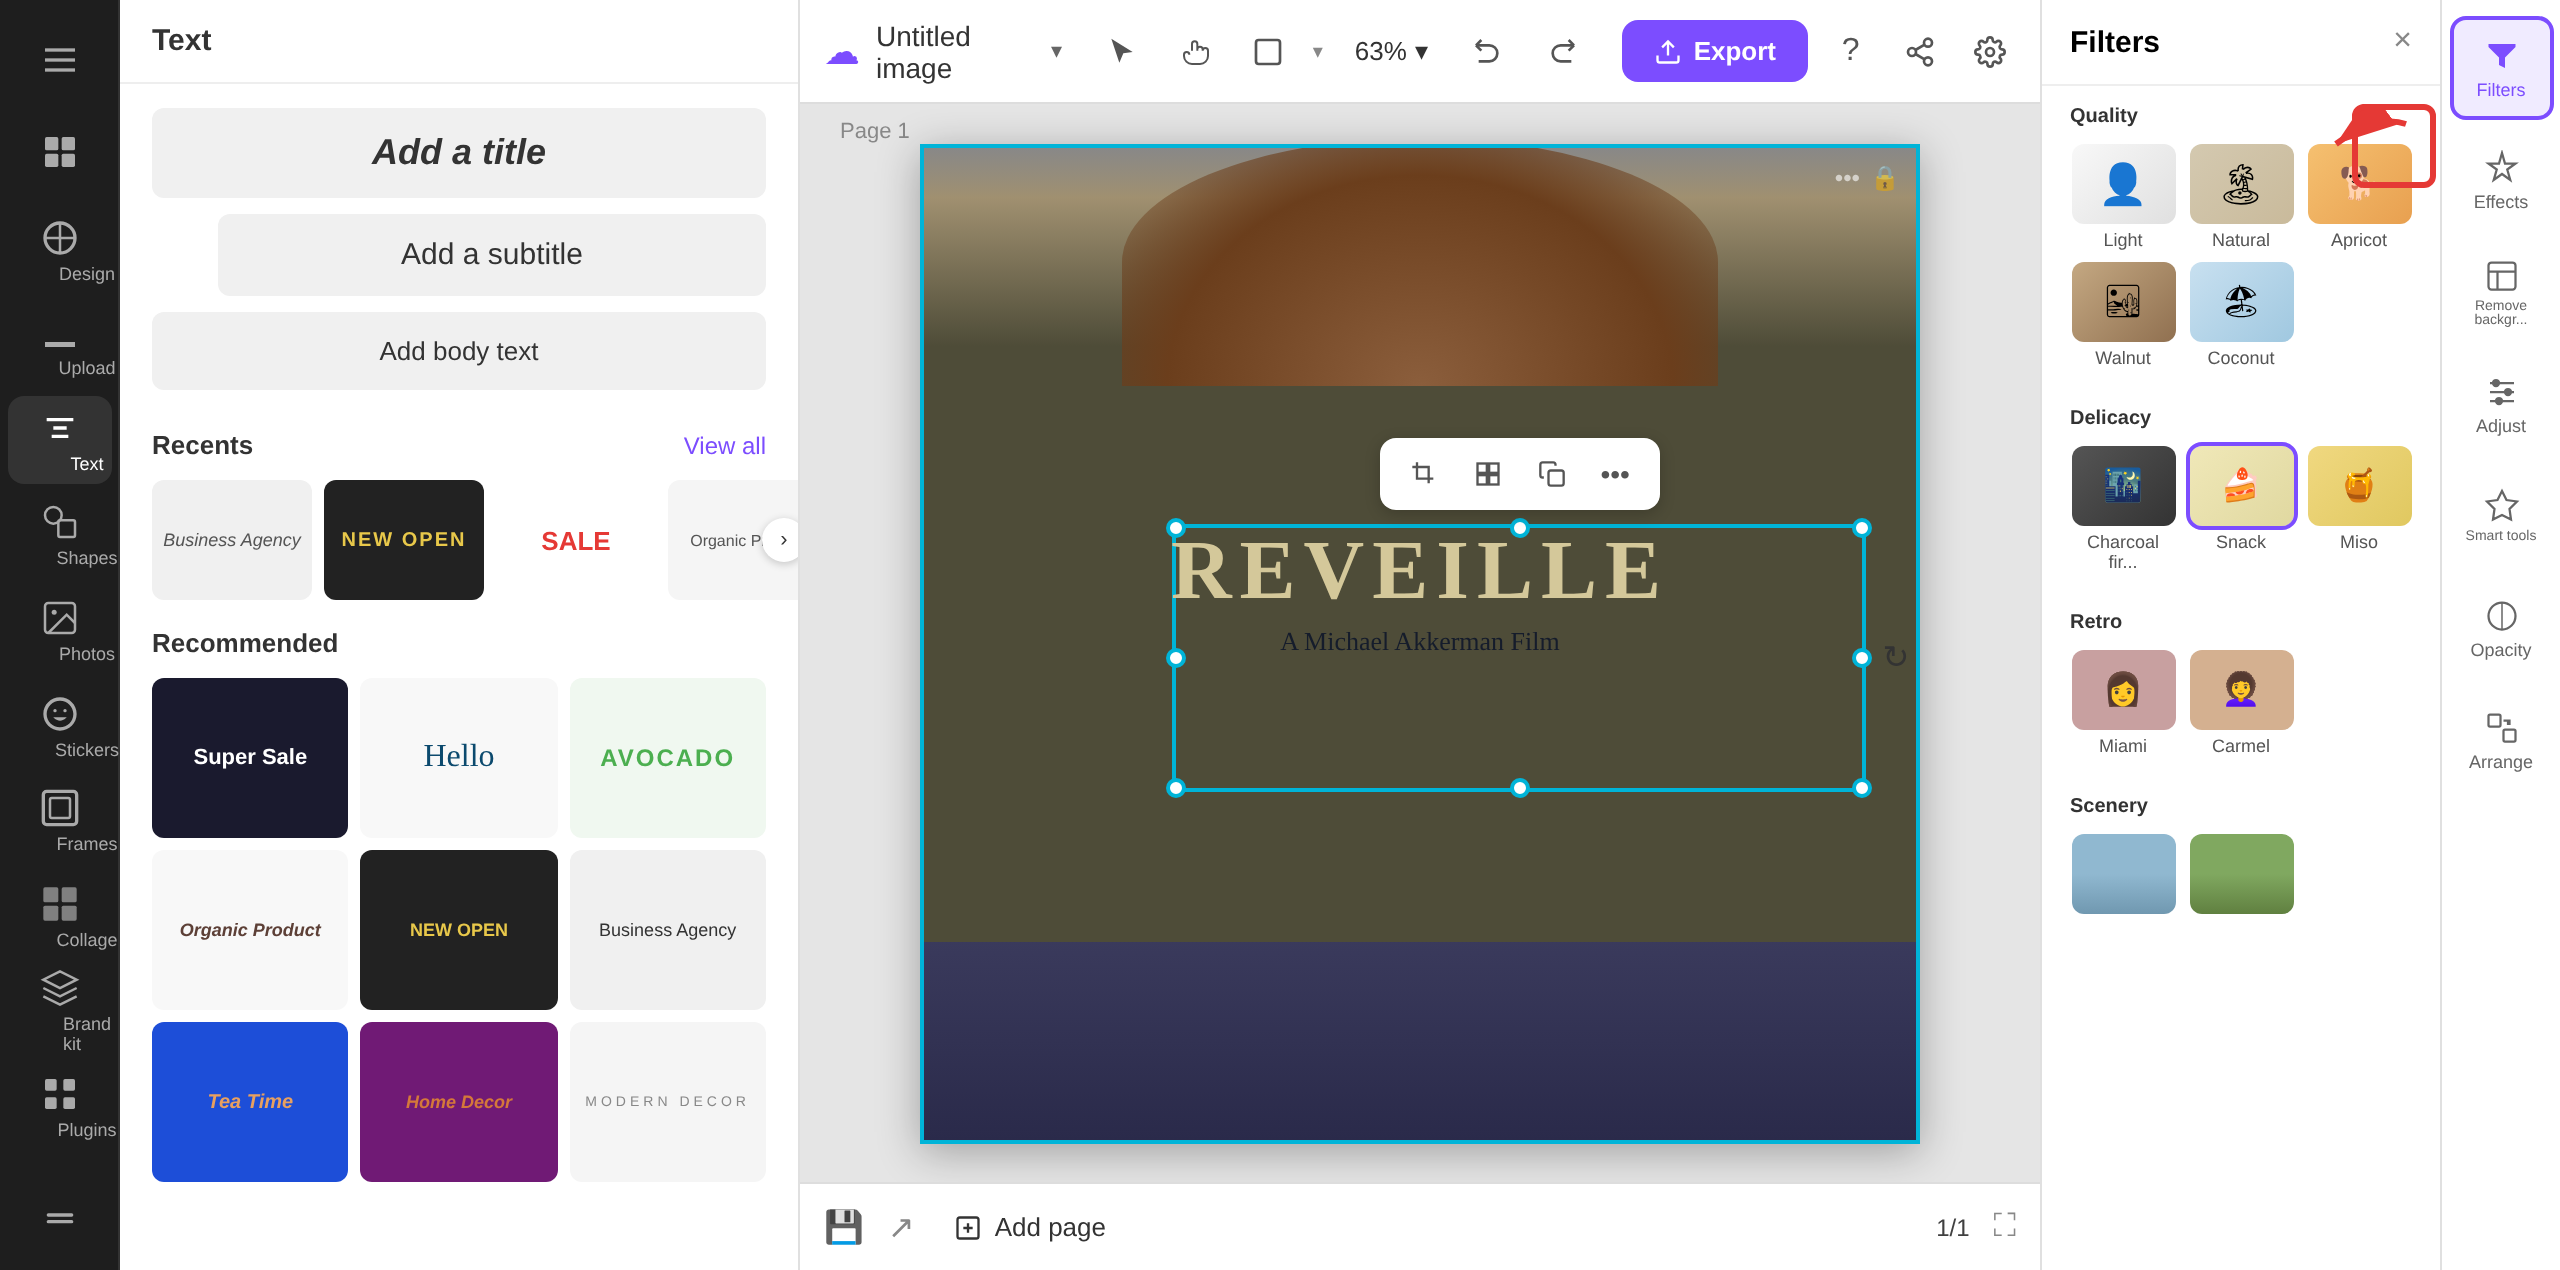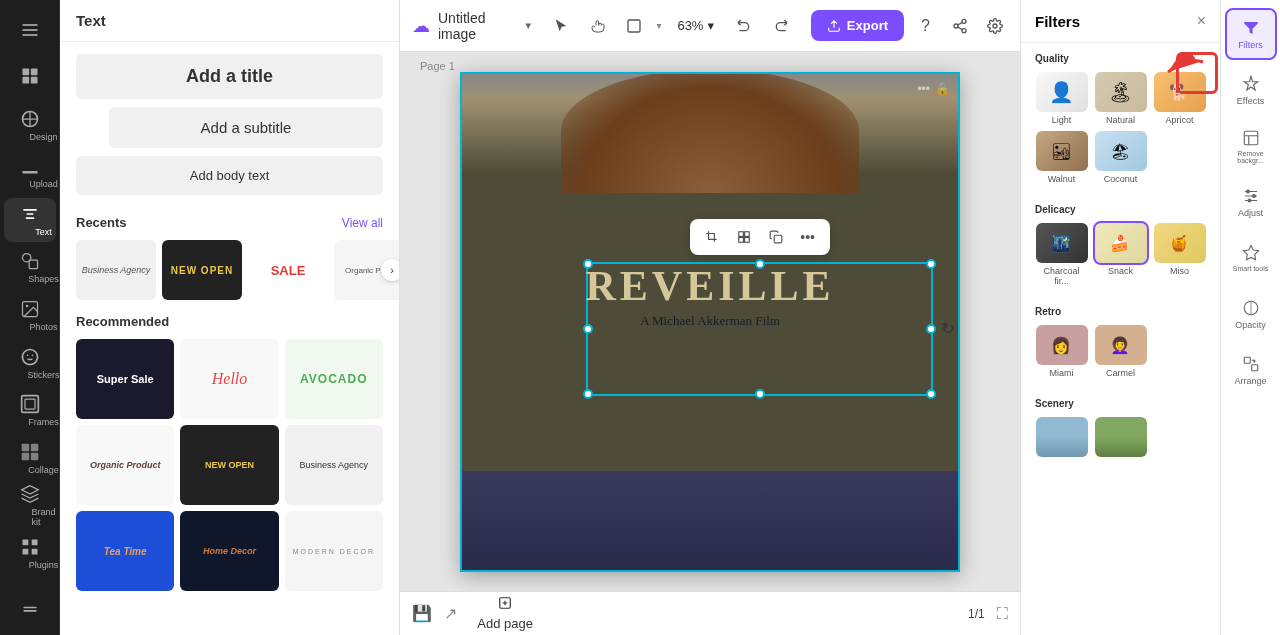--- a/index.html
+++ b/index.html
@@ -58,21 +58,21 @@
     .text-btn {
       background: #f0f0f0;
       border: none;
       border-radius: 6px;
       padding: 12px;
       cursor: pointer;
       font-size: 14px;
       color: #333;
       text-align: center;
     }
-    .text-btn.title { font-size: 18px; font-weight: 700; }
+    .text-btn.title { font-size: 18px; font-weight: 700; font-style: italic; }
     .text-btn.subtitle { font-size: 15px; margin-left: 33px; }
     .text-btn.body { font-size: 13px; }
 
     .section-header {
       display: flex;
       justify-content: space-between;
       align-items: center;
       padding: 8px 16px 4px;
     }
     .section-title { font-size: 13px; font-weight: 600; color: #333; }
@@ -303,21 +303,20 @@
     .bottom-icon { color: #888; font-size: 16px; cursor: pointer; }
     .add-page-btn {
       display: flex;
       align-items: center;
       gap: 6px;
       font-size: 13px;
       color: #333;
       cursor: pointer;
       padding: 4px 8px;
       border-radius: 6px;
-      flex-direction: column;
     }
     .bottom-spacer { flex: 1; }
     .page-indicator { font-size: 12px; color: #404040; }
 
     
     .filter-panel {
       width: 200px;
       background: #fff;
       border-left: 1px solid #e0e0e0;
       display: flex;
@@ -396,27 +395,27 @@
     .mini-tool svg { width: 18px; height: 18px; }
 
     
     .recent-business { font-size: 9px; color: #555; font-style: italic; background: #f0f0f0; }
     .recent-newopen { background: #222; color: #e8c84a; font-size: 10px; font-weight: 900; letter-spacing: 1px; }
     .recent-sale { background: #fff; color: #e53935; font-size: 13px; font-weight: 900; }
     .recent-organic { background: #f5f5f5; color: #555; font-size: 8px; }
 
     
     .rec-supersale { background: #1a1a2e; color: #fff; font-size: 11px; font-weight: 900; }
-    .rec-hello { background: #f8f8f8; color: #ef4444; font-size: 16px; font-family: cursive; font-style: italic; }
+    .rec-hello { background: #f8f8f8; color: #0c4a6e; font-size: 16px; font-family: cursive; }
     .rec-avocado { background: #f0f8f0; color: #4caf50; font-size: 12px; font-weight: 900; letter-spacing: 1px; }
     .rec-organicprod { background: #f8f8f8; color: #5d4037; font-size: 9px; font-style: italic; font-weight: 700; }
     .rec-newopen2 { background: #222; color: #e8c84a; font-size: 9px; font-weight: 900; }
     .rec-bizagency { background: #f0f0f0; color: #333; font-size: 9px; }
     .rec-teatime { background: #1d4ed8; color: #e8a060; font-size: 10px; font-weight: 900; font-style: italic; }
-    .rec-homedecor { background: #0f172a; color: #d4783a; font-size: 9px; font-weight: 900; font-style: italic; text-align: center; }
+    .rec-homedecor { background: #701a75; color: #d4783a; font-size: 9px; font-weight: 900; font-style: italic; text-align: center; }
     .rec-moderndecor { background: #f5f5f5; color: #888; font-size: 7px; letter-spacing: 2px; }
 
     .arrow-chevron {
       width: 22px;
       height: 22px;
       background: #fff;
       border-radius: 50%;
       box-shadow: 0 1px 4px rgba(0,0,0,0.2);
       display: flex;
       align-items: center;

